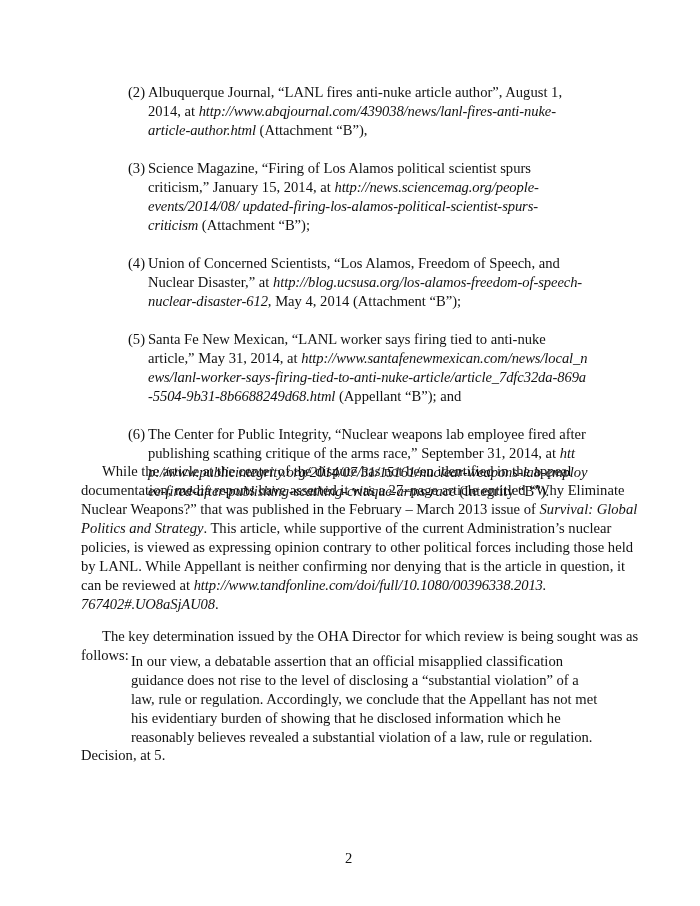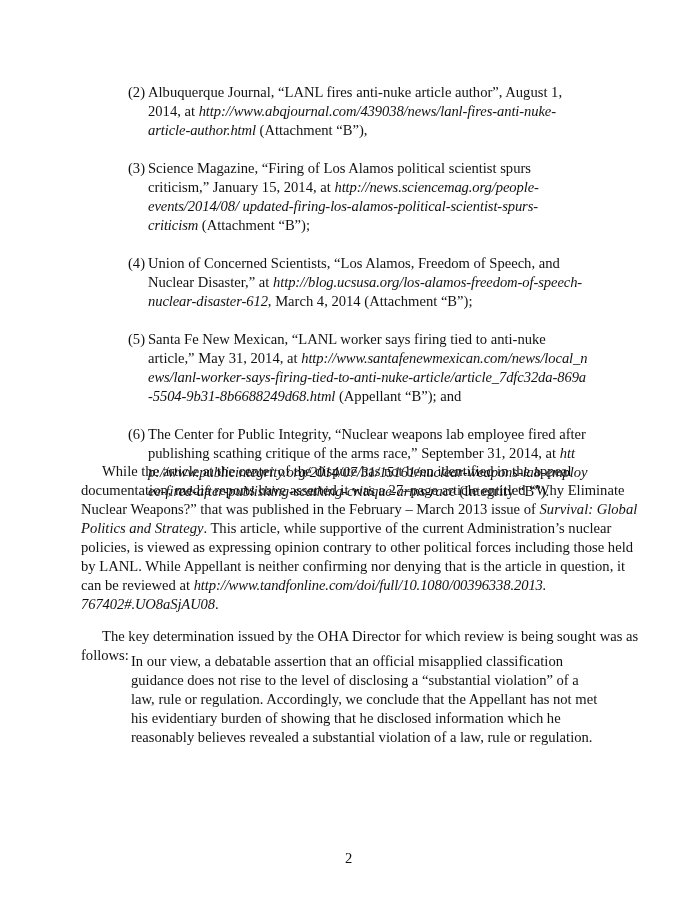--- a/index.html
+++ b/index.html
@@ -72,21 +72,21 @@
     <li class="ref-item">
       <span class="ref-num">(2)</span>
       <span>Albuquerque Journal, “LANL fires anti-nuke article author”, August 1, 2014, at </span><span class="url">http://www.abqjournal.com/439038/news/lanl-fires-anti-nuke-article-author.html</span><span> (Attachment “B”),</span>
     </li>
     <li class="ref-item">
       <span class="ref-num">(3)</span>
       <span>Science Magazine, “Firing of Los Alamos political scientist spurs criticism,” January 15, 2014, at </span><span class="url">http://news.sciencemag.org/people-events/2014/08/ updated-firing-los-alamos-political-scientist-spurs-criticism</span><span> (Attachment “B”);</span>
     </li>
     <li class="ref-item">
       <span class="ref-num">(4)</span>
-      <span>Union of Concerned Scientists, “Los Alamos, Freedom of Speech, and Nuclear Disaster,” at </span><span class="url">http://blog.ucsusa.org/los-alamos-freedom-of-speech-nuclear-disaster-612</span><span>, March 4, 2014 (Attachment “B”);</span>
+      <span>Union of Concerned Scientists, “Los Alamos, Freedom of Speech, and Nuclear Disaster,” at </span><span class="url">http://blog.ucsusa.org/los-alamos-freedom-of-speech-nuclear-disaster-612</span><span>, May 4, 2014 (Attachment “B”);</span>
     </li>
     <li class="ref-item">
       <span class="ref-num">(5)</span>
       <span>Santa Fe New Mexican, “LANL worker says firing tied to anti-nuke article,” May 31, 2014, at </span><span class="url" style="word-break: break-all;">http://www.santafenewmexican.com/news/local_news/lanl-worker-says-firing-tied-to-anti-nuke-article/article_7dfc32da-869a-5504-9b31-8b6688249d68.html</span><span> (Appellant “B”); and</span>
     </li>
     <li class="ref-item">
       <span class="ref-num">(6)</span>
       <span>The Center for Public Integrity, “Nuclear weapons lab employee fired after publishing scathing critique of the arms race,” September 31, 2014, at </span><span class="url" style="word-break: break-all;">http://www.publicintegrity.org/2014/07/31/15161/nuclear-weapons-lab-employee-fired-after-publishing-scathing-critique-arms-race</span><span> (Integrity “B”).</span>
     </li>
   </ul>
@@ -94,16 +94,17 @@
   <p class="body-para" style="top: 462px;">
     <span class="indent"></span><span>While the article at the center of the dispute has not been identified in the appeal documentation, media reports have asserted it was a 27–page article entitled “Why Eliminate Nuclear Weapons?” that was published in the February – March 2013 issue of </span><span class="title-italic">Survival: Global Politics and Strategy</span><span>. This article, while supportive of the current Administration’s nuclear policies, is viewed as expressing opinion contrary to other political forces including those held by LANL. While Appellant is neither confirming nor denying that is the article in question, it can be reviewed at </span><span class="url">http://www.tandfonline.com/doi/full/10.1080/00396338.2013. 767402#.UO8aSjAU08</span><span>.</span>
   </p>
 
   <p class="body-para" style="top: 612px; margin-top: 15px;">
     <span class="indent"></span><span>The key determination issued by the OHA Director for which review is being sought was as follows:</span>
   </p>
 
   <p class="quote-block" style="top: 652px;">In our view, a debatable assertion that an official misapplied classification guidance does not rise to the level of disclosing a “substantial violation” of a law, rule or regulation. Accordingly, we conclude that the Appellant has not met his evidentiary burden of showing that he disclosed information which he reasonably believes revealed a substantial violation of a law, rule or regulation.</p>
 
+  <p class="body-para" style="top: 746px; margin: 0;">Decision, at 5.</p>
 
   <div class="page-number">2</div>
 
 </div>
 
 </body></html>

